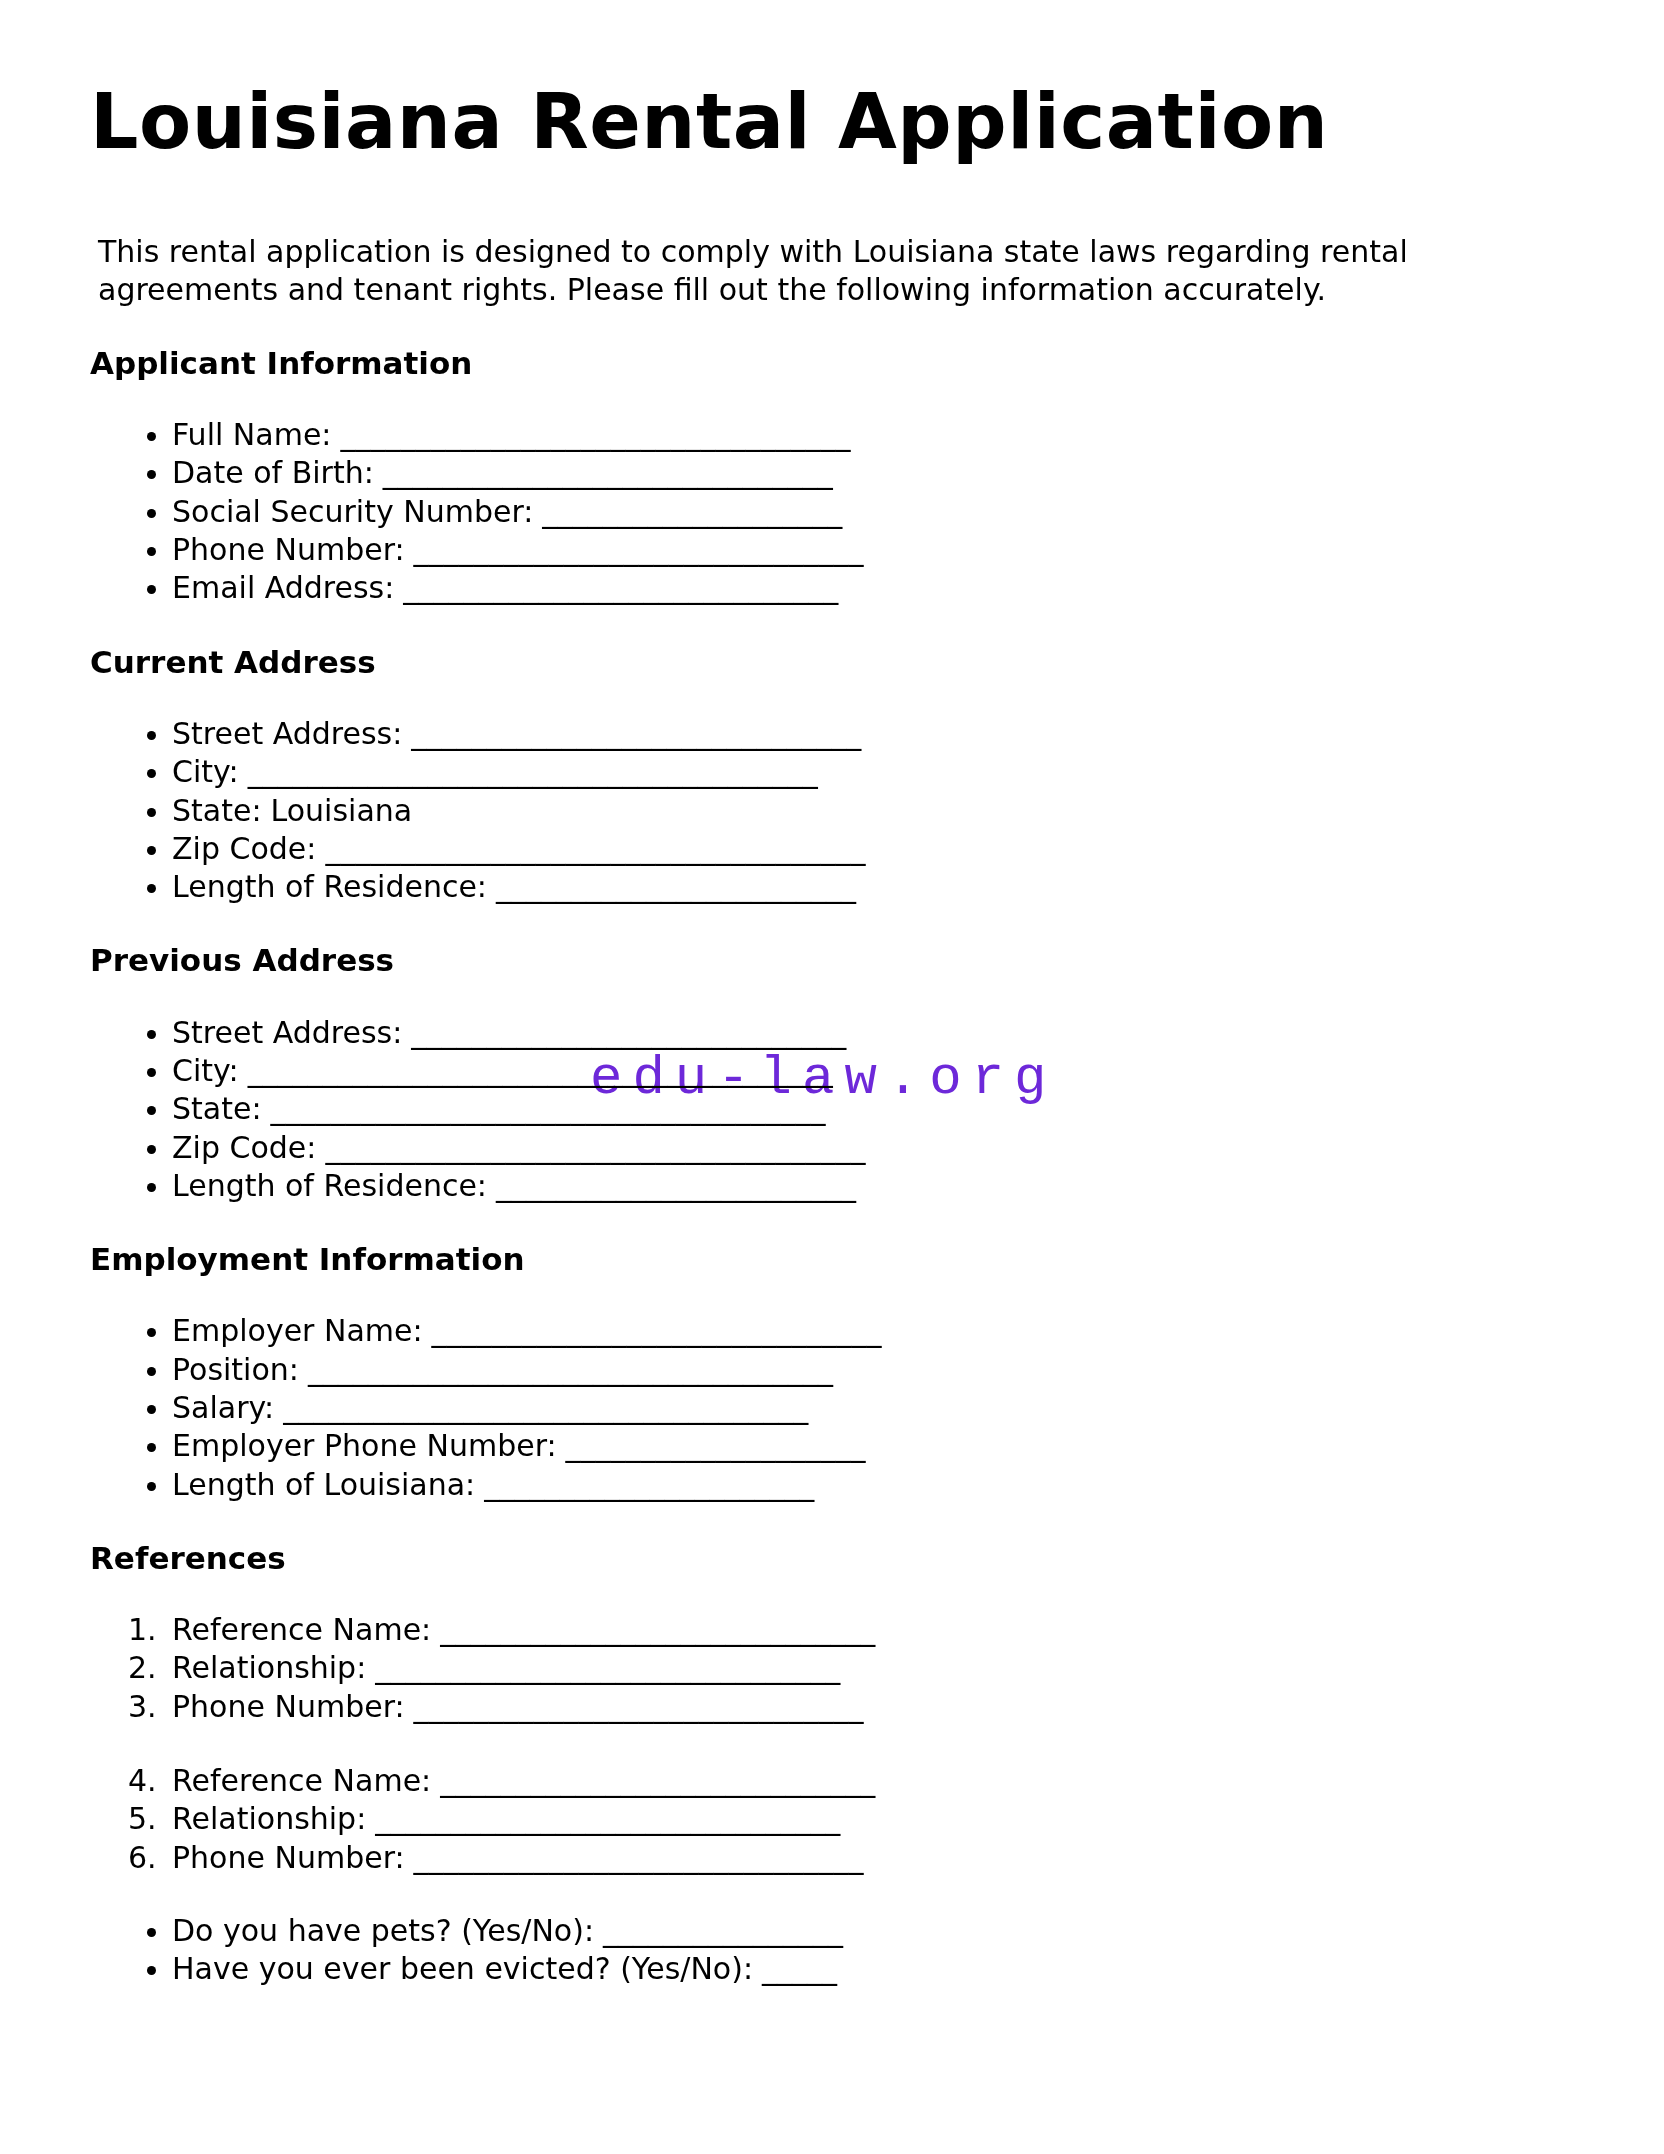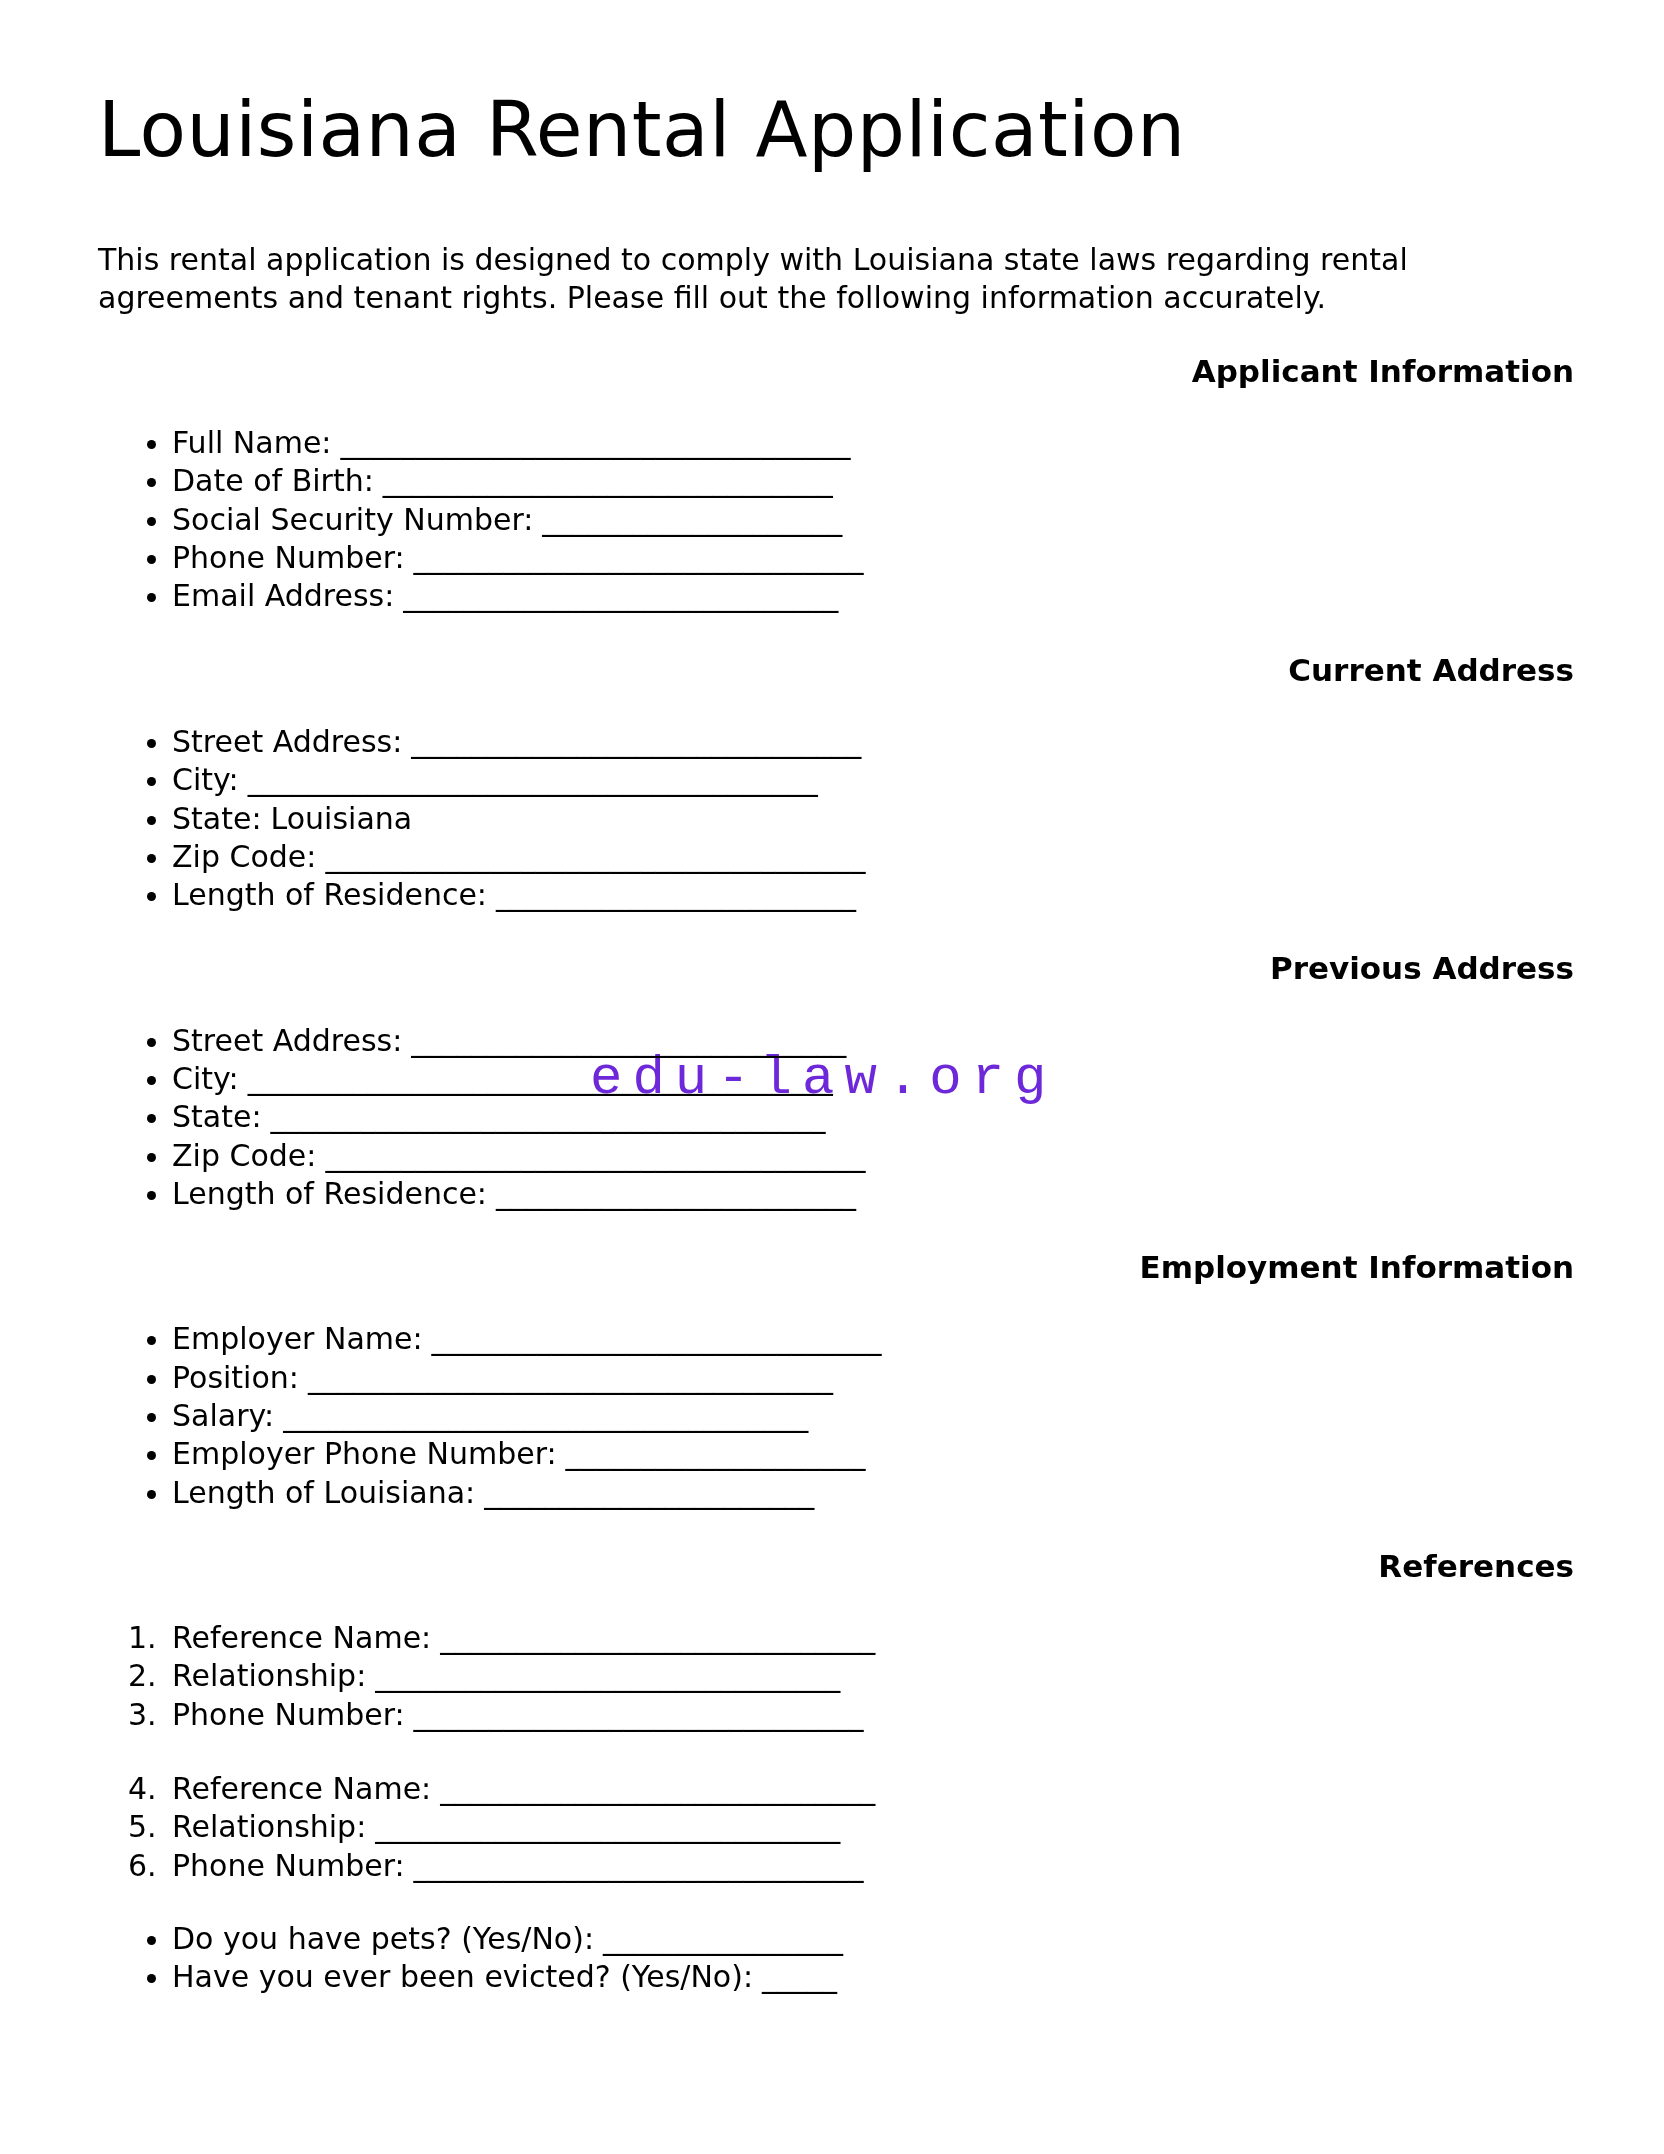--- a/index.html
+++ b/index.html
@@ -11,38 +11,37 @@
     overflow: hidden;
     font-family: "DejaVu Sans", sans-serif;
     color: #000000;
   }
   .content {
     position: relative;
     z-index: 1;
     padding: 78px 90px 0 90px;
   }
   h1 {
-    margin: 8px;
+    margin: 0;
     font-size: 76px;
     line-height: 1.17;
-    font-weight: normal;
+    font-weight: bold;
     letter-spacing: 0.5px;
   }
   p.intro {
     margin: 66px 0 0 8px;
     max-width: 1410px;
     font-size: 30px;
     line-height: 38px;
   }
   h2 {
     margin: 36px 0 0 0;
     font-size: 31px;
     line-height: 1.17;
     font-weight: bold;
-    text-align: right;
   }
   ul.fields, ol.ref-list {
     margin: 35px 0 0 0;
     padding: 0 0 0 82px;
     font-size: 30px;
     line-height: 38.3px;
   }
   ul.fields { list-style: disc outside; }
   ul.fields li { padding: 0; margin: 0; }
   ol.ref-list { list-style: none; }

